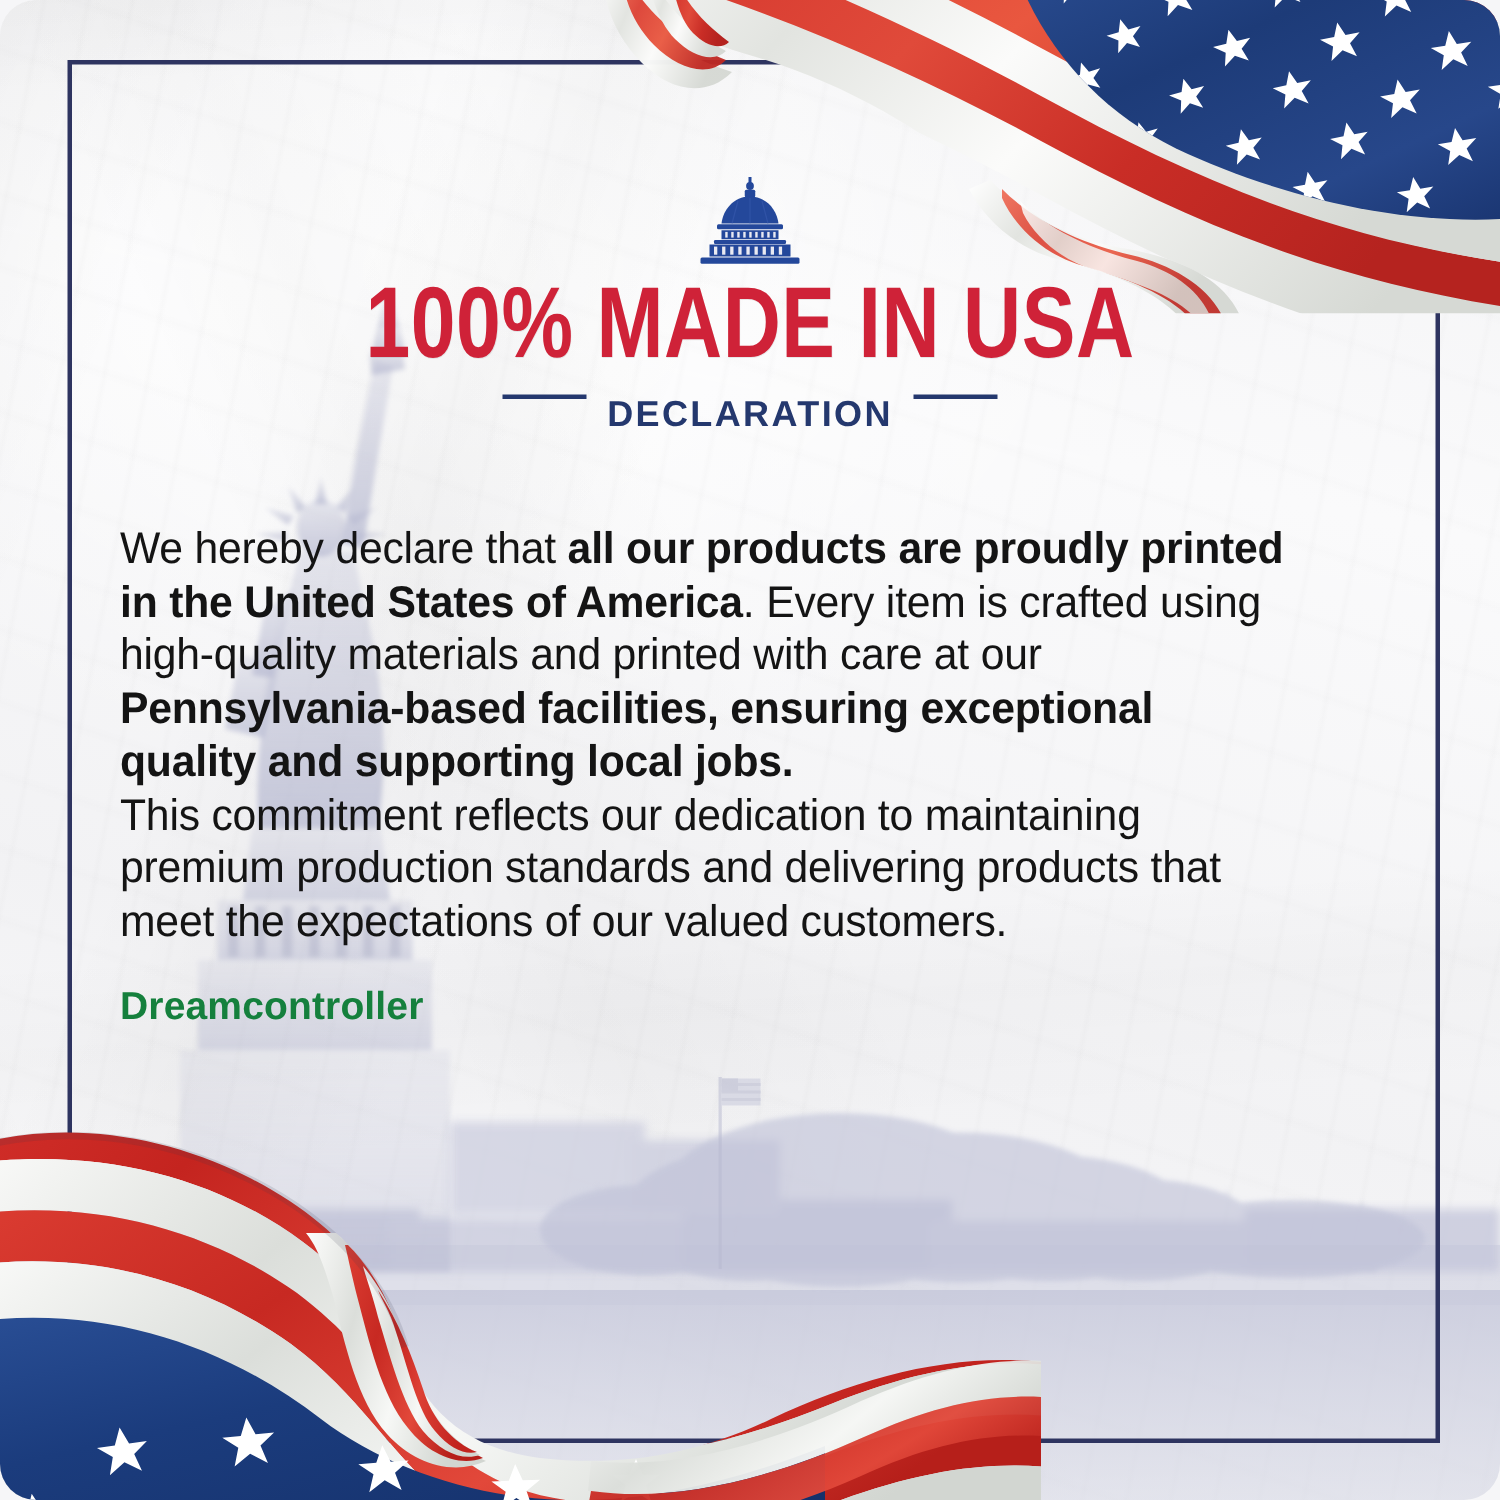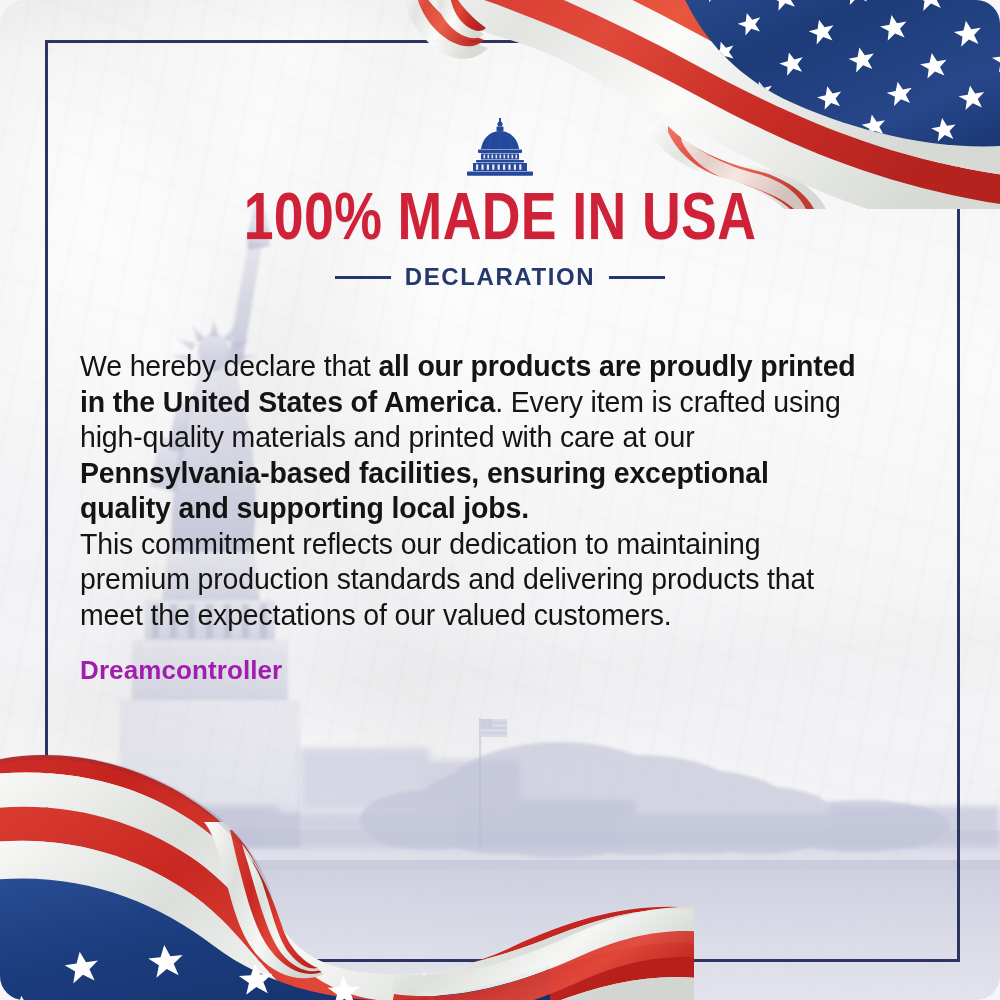--- a/index.html
+++ b/index.html
@@ -59,21 +59,21 @@
     font-weight:bold;
     font-size:67px;
     line-height:1.0;
     letter-spacing:0.5px;
     transform:scaleX(0.80);
     transform-origin:center center;
     white-space:nowrap;
     text-shadow:0.5px 0.5px 0 rgba(0,0,0,0.08);
   }
   .subwrap{
-    display:flex; align-items:center; justify-content:center;
+    display:flex; align-items:flex-start; justify-content:center;
     gap:14px; margin-top:14px;
   }
   .rule{ width:56px; height:3px; background:#24386e; }
   .subtitle{
     color:#24386e;
     font-weight:bold;
     font-size:24px;
     letter-spacing:1.6px;
   }
 
@@ -86,21 +86,21 @@
     font-size:29.5px;
     line-height:35.5px;
     letter-spacing:-0.15px;
     transform:scaleX(0.965);
     transform-origin:left top;
   }
   .body-copy b{ font-weight:bold; }
   .para2{ margin-top:0px; }
   .signature{
     position:absolute; left:80px; top:655px;
-    z-index:6; color:#a21caf;
+    z-index:6; color:#15803d;
     font-weight:bold; font-size:26px;
     letter-spacing:0.1px;
   }
 
   
   .flag-tr{ position:absolute; right:-4px; top:-6px; z-index:8; }
   .flag-bl{ position:absolute; left:-6px; bottom:-6px; z-index:8; }
 </style>
 </head>
 <body>

